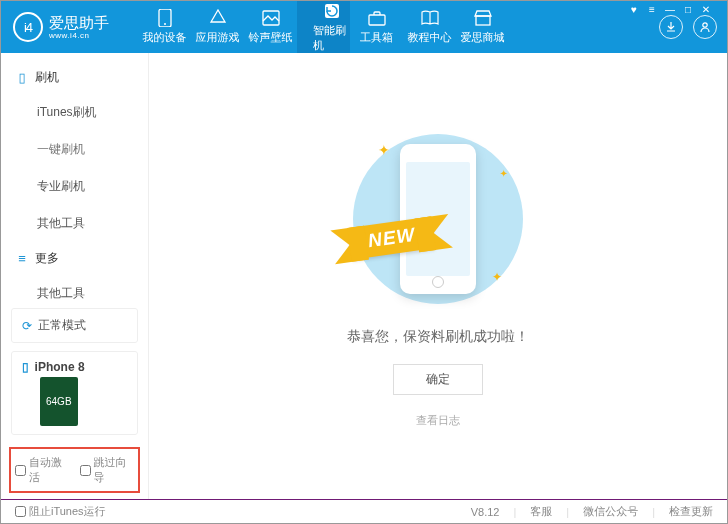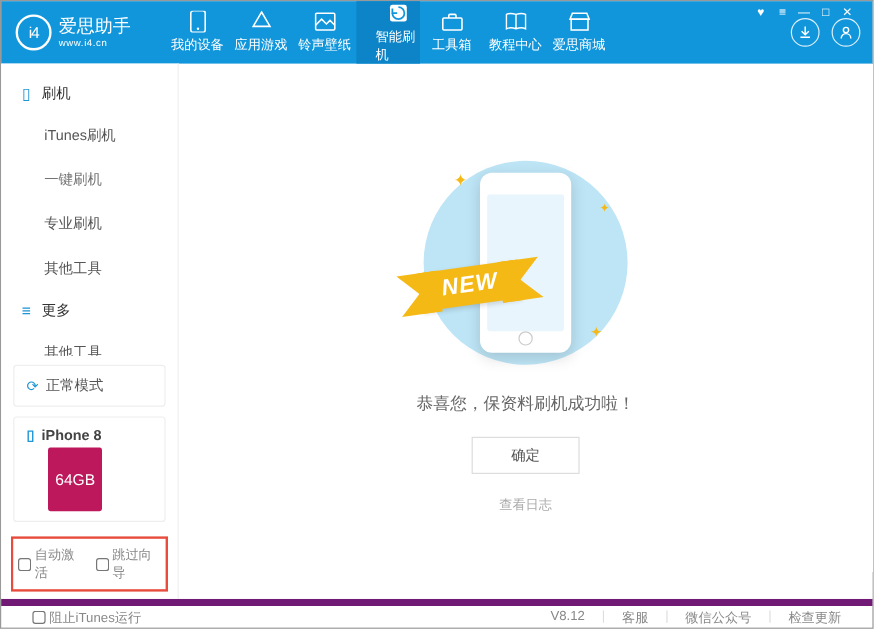--- a/index.html
+++ b/index.html
@@ -24,42 +24,42 @@
 .scroll{flex:1;overflow:auto;padding-top:8px;}
 .cat{padding:8px 14px;font-size:12px;color:#333;display:flex;align-items:center;gap:6px;}
 .cat-ic{color:#2196d6;font-size:13px;width:14px;text-align:center;}
 .sub{padding:10px 14px 10px 36px;font-size:12px;color:#555;cursor:pointer;}
 .sub.active{color:#737373;}
 .mode-box{margin:8px 10px;border:1px solid #eee;border-radius:3px;padding:8px 10px;font-size:12px;display:flex;align-items:center;gap:6px;color:#555;}
 .mode-ic{color:#2196d6;}
 .dev-box{margin:0 10px 8px;border:1px solid #eee;border-radius:3px;padding:8px 10px;}
 .dev-name{font-size:12px;font-weight:bold;color:#444;display:flex;align-items:center;gap:6px;}
 .dev-ic{color:#2196d6;}
-.dev-badge{display:inline-block;background:#be185d;color:#fff;font-size:13px;padding:19px 6px;border-radius:2px;margin-left:18px;margin-top:3px;}
+.dev-badge{display:inline-block;background:#14532d;color:#fff;font-size:10px;padding:19px 6px;border-radius:2px;margin-left:18px;margin-top:3px;}
 .checks{border:2px solid #e74c3c;margin:4px 8px 6px;padding:6px 4px;display:flex;gap:10px;}
 .chk{font-size:11px;color:#888;display:flex;align-items:center;gap:3px;cursor:pointer;}
 .chk input{width:11px;height:11px;}
 .main{flex:1;background:#fff;display:flex;flex-direction:column;align-items:center;justify-content:center;}
 .illus{position:relative;width:200px;height:190px;display:flex;align-items:center;justify-content:center;}
 .phone-halo{width:170px;height:170px;background:#bde5f6;border-radius:50%;display:flex;align-items:center;justify-content:center;position:relative;}
 .phone{width:76px;height:150px;background:#fff;border-radius:10px;box-shadow:0 4px 12px rgba(0,0,0,0.15);position:relative;}
 .phone::before{content:"";position:absolute;top:18px;left:6px;right:6px;bottom:18px;background:#e8f5fc;border-radius:2px;}
 .phone::after{content:"";position:absolute;bottom:6px;left:50%;transform:translateX(-50%);width:10px;height:10px;border:1px solid #ccc;border-radius:50%;}
 .ribbon{position:absolute;background:#f5b915;color:#fff;font-weight:bold;font-size:19px;font-style:italic;letter-spacing:1px;padding:5px 18px;transform:rotate(-8deg);left:12px;top:98px;box-shadow:0 2px 4px rgba(0,0,0,0.15);}
 .ribbon::before,.ribbon::after{content:"";position:absolute;top:0;width:0;height:0;border:17px solid #f5b915;}
 .ribbon::before{left:-18px;border-left-color:transparent;}
 .ribbon::after{right:-18px;border-right-color:transparent;}
 .star{position:absolute;color:#f5b915;}
 .s1{font-size:14px;top:18px;left:40px;}
 .s2{font-size:10px;top:44px;right:30px;}
 .s3{font-size:12px;bottom:30px;right:36px;}
 .msg{font-size:14px;color:#666;margin-top:14px;}
 .ok-btn{margin-top:18px;border:1px solid #ddd;background:#fff;padding:6px 32px;font-size:12px;color:#555;cursor:pointer;}
 .log-link{margin-top:18px;font-size:11px;color:#aaa;cursor:pointer;}
-.footer{height:24px;border-top:6px solid #701a75;display:flex;align-items:center;font-size:11px;color:#888;padding:0 26px;}
+.footer{height:24px;border-top:1px solid #701a75;display:flex;align-items:center;font-size:11px;color:#888;padding:0 14px;}
 .footer .chk{margin-right:auto;}
 .footer .fi{margin-left:14px;cursor:pointer;}
 .sep{margin-left:14px;color:#ddd;}
 svg{display:block;}
 </style>
 </head>
 <body>
 <div class="chrome">
 
 <div class="header">

